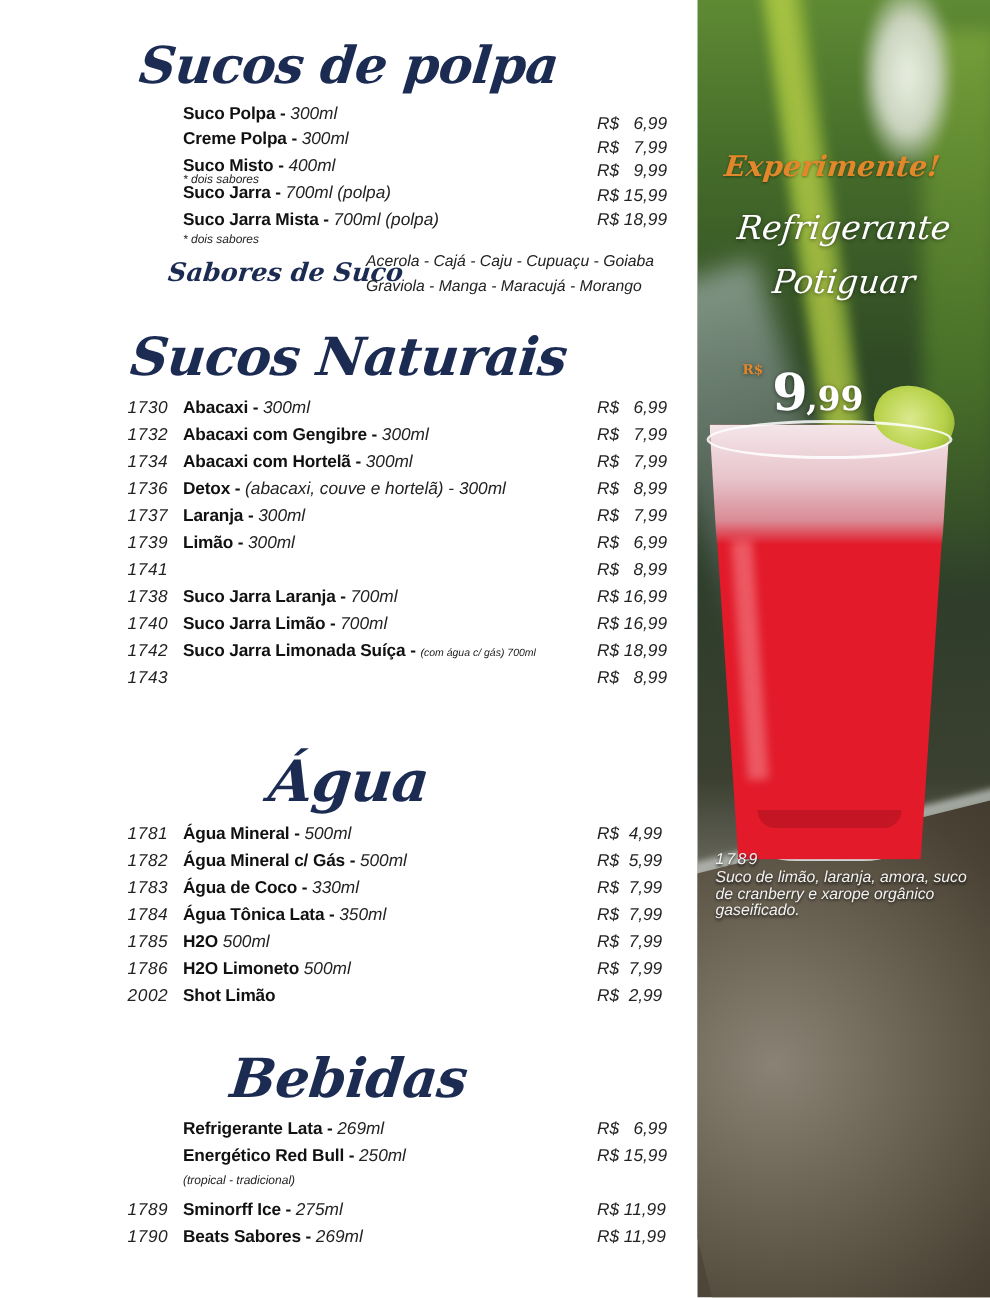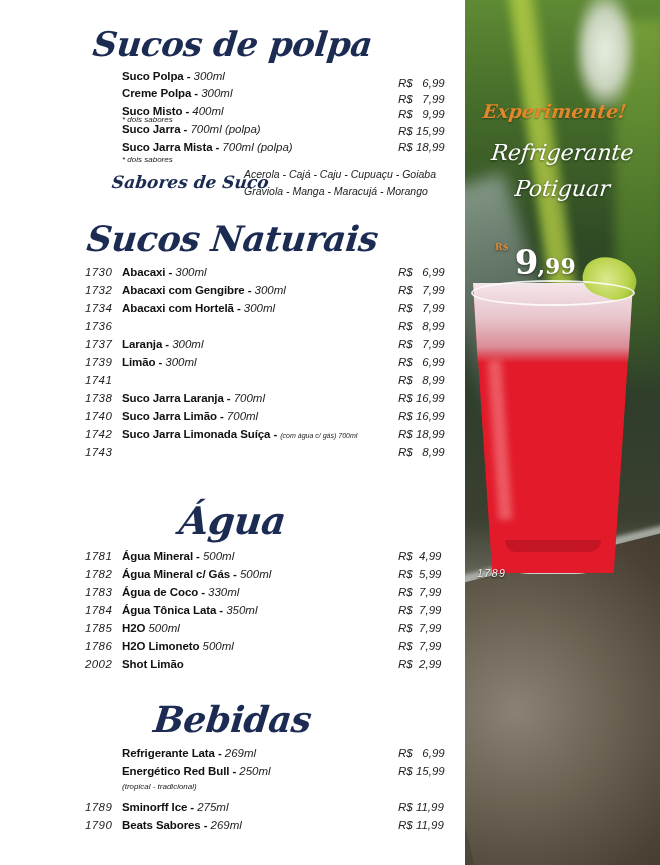--- a/index.html
+++ b/index.html
@@ -114,20 +114,21 @@
     <span class="name"><b>Abacaxi com Gengibre - </b><i>300ml</i></span>
     <span class="price">R$   7,99</span>
   </div>
   <div class="row" style="top:299px">
     <span class="code">1734</span>
     <span class="name"><b>Abacaxi com Hortelã - </b><i>300ml</i></span>
     <span class="price">R$   7,99</span>
   </div>
   <div class="row" style="top:317px">
     <span class="code">1736</span>
+    <span class="name"><b>Detox - </b><i>(abacaxi, couve e hortelã) - 300ml</i></span>
     <span class="price">R$   8,99</span>
   </div>
   <div class="row" style="top:335px">
     <span class="code">1737</span>
     <span class="name"><b>Laranja - </b><i>300ml</i></span>
     <span class="price">R$   7,99</span>
   </div>
   <div class="row" style="top:353px">
     <span class="code">1739</span>
     <span class="name"><b>Limão - </b><i>300ml</i></span>
@@ -238,14 +239,15 @@
 
   <div class="promo-exp">Experimente!</div>
   <div class="promo-title pt1">Refrigerante</div>
   <div class="promo-title pt2">Potiguar</div>
   <div class="promo-price">
     <span class="cur">R$</span><span class="big">9</span><span class="cents">,99</span>
   </div>
 
   <div class="caption">
     <span class="cap-code">1789</span>
+    <span>Suco de limão, laranja, amora, suco de cranberry e xarope orgânico gaseificado.</span>
   </div>
 </div>
 
 </body></html>

